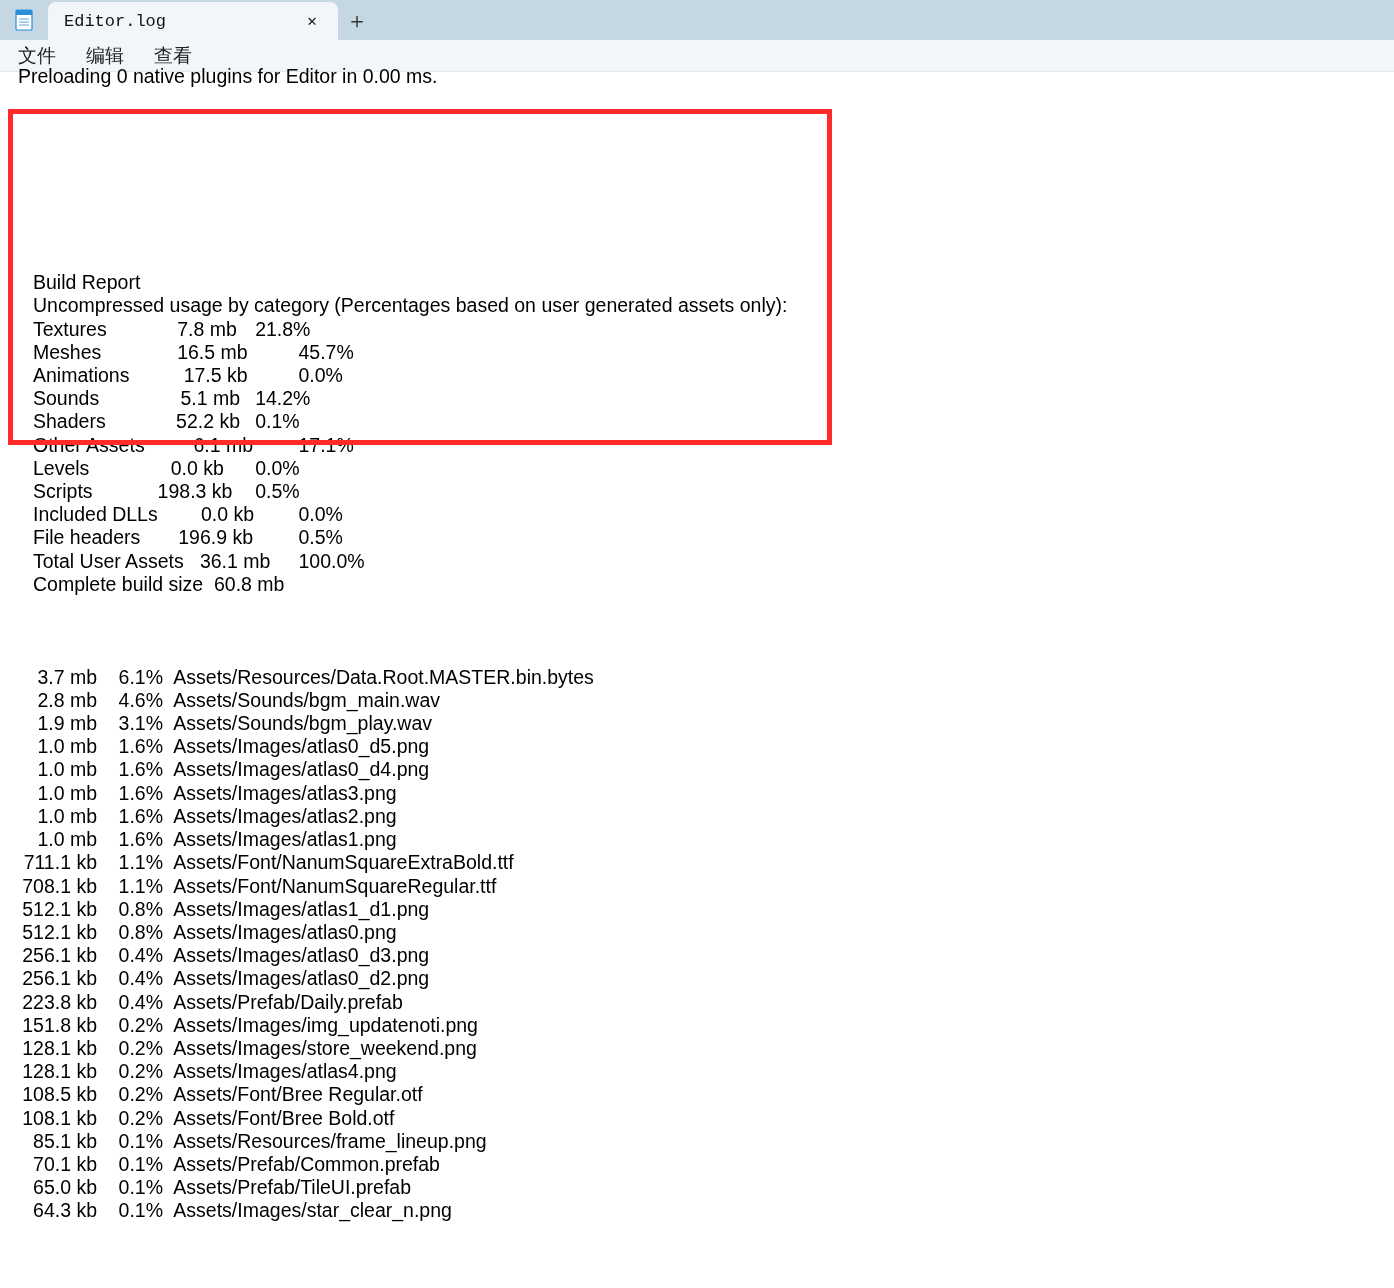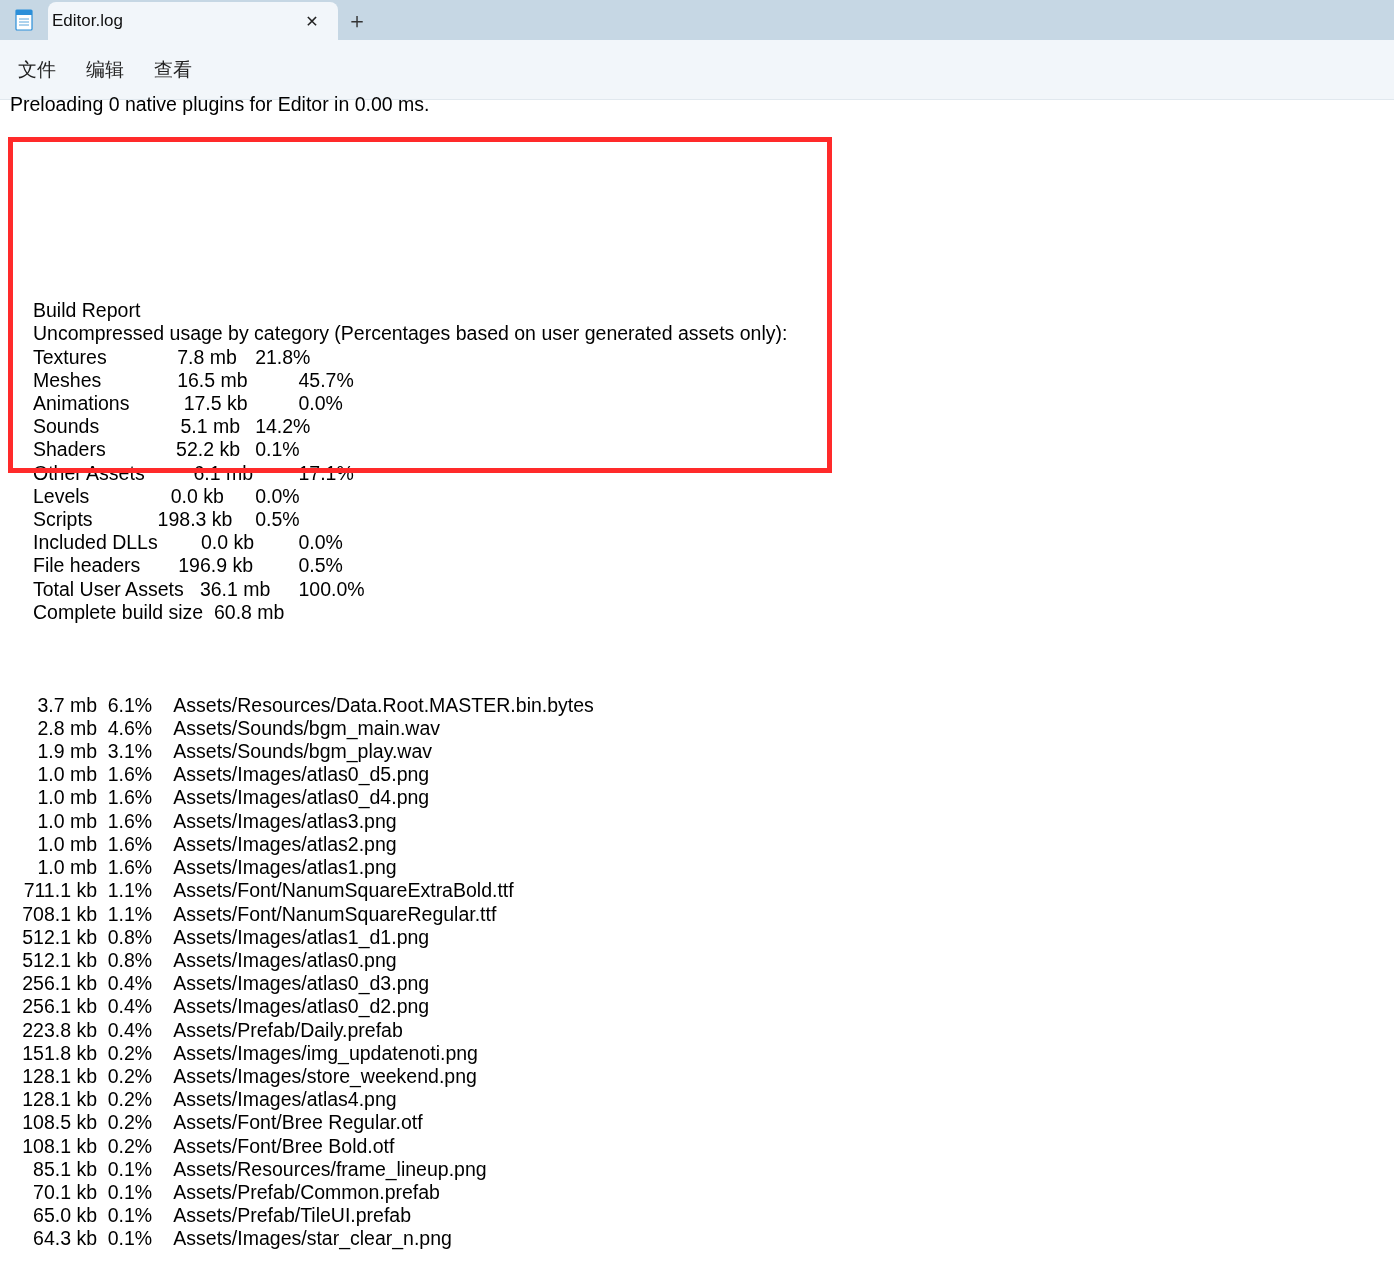--- a/index.html
+++ b/index.html
@@ -25,41 +25,42 @@
     justify-content: center;
   }
   .app-icon svg { width: 20px; height: 24px; }
   .tab {
     background: #f2f6fa;
     height: 38px;
     width: 290px;
     border-radius: 8px 8px 0 0;
     display: flex;
     align-items: center;
-    padding: 0 14px 0 4px;
+    padding: 0 14px 0 16px;
     font-size: 17px;
     color: #111;
+    font-family: Liberation Mono, monospace;
   }
   .tab-title { flex: 1; }
   .tab-close {
     width: 24px; height: 24px;
     display: flex; align-items: center; justify-content: center;
     border-radius: 4px;
     font-size: 16px;
     color: #222;
   }
   .new-tab {
     width: 38px; height: 38px;
     display: flex; align-items: center; justify-content: center;
     color: #333;
     font-size: 22px;
   }
   .menubar {
     background: #f2f6fa;
-    height: 60px;
+    height: 32px;
     display: flex;
     align-items: center;
     padding-left: 18px;
     gap: 30px;
     font-size: 19px;
     color: #222;
     border-bottom: 1px solid #e1e8ee;
   }
   .menubar span { cursor: default; }
   .content {
@@ -67,41 +68,41 @@
     padding: 0;
     font-family: "Segoe UI", Tahoma, sans-serif;
     font-size: 19.5px;
     line-height: 23.2px;
     white-space: pre;
     position: relative;
   }
   .cutoff-line {
     position: absolute;
     top: -7px;
-    left: 10px;
+    left: 18px;
     color: #000;
   }
   .redbox {
     position: absolute;
     border: 5px solid #ff2a2a;
     top: 37px;
     left: 8px;
     width: 824px;
     height: 336px;
     pointer-events: none;
   }
   .buildreport {
     padding-top: 60px;
     padding-left: 18px;
     margin-left: 15px;
   }
   .assets-header { padding-left: 18px; }
   .asset-line { padding-left: 11px; display: flex; }
   .asset-size { width: 86px; text-align: right; }
-  .asset-pct  { width: 72px; text-align: center; padding-right: 6px;}
+  .asset-pct  { width: 72px; text-align: right; padding-right: 6px;}
   .asset-path { padding-left: 0; }
 </style>
 </head>
 <body>
 
 <div class="titlebar">
   <div class="app-icon">
     <svg viewBox="0 0 20 24">
       <rect x="2" y="2" width="16" height="20" rx="1" fill="#fff" stroke="#2b8fd9" stroke-width="1.2"></rect>
       <rect x="2" y="2" width="16" height="5" fill="#2b8fd9"></rect>

